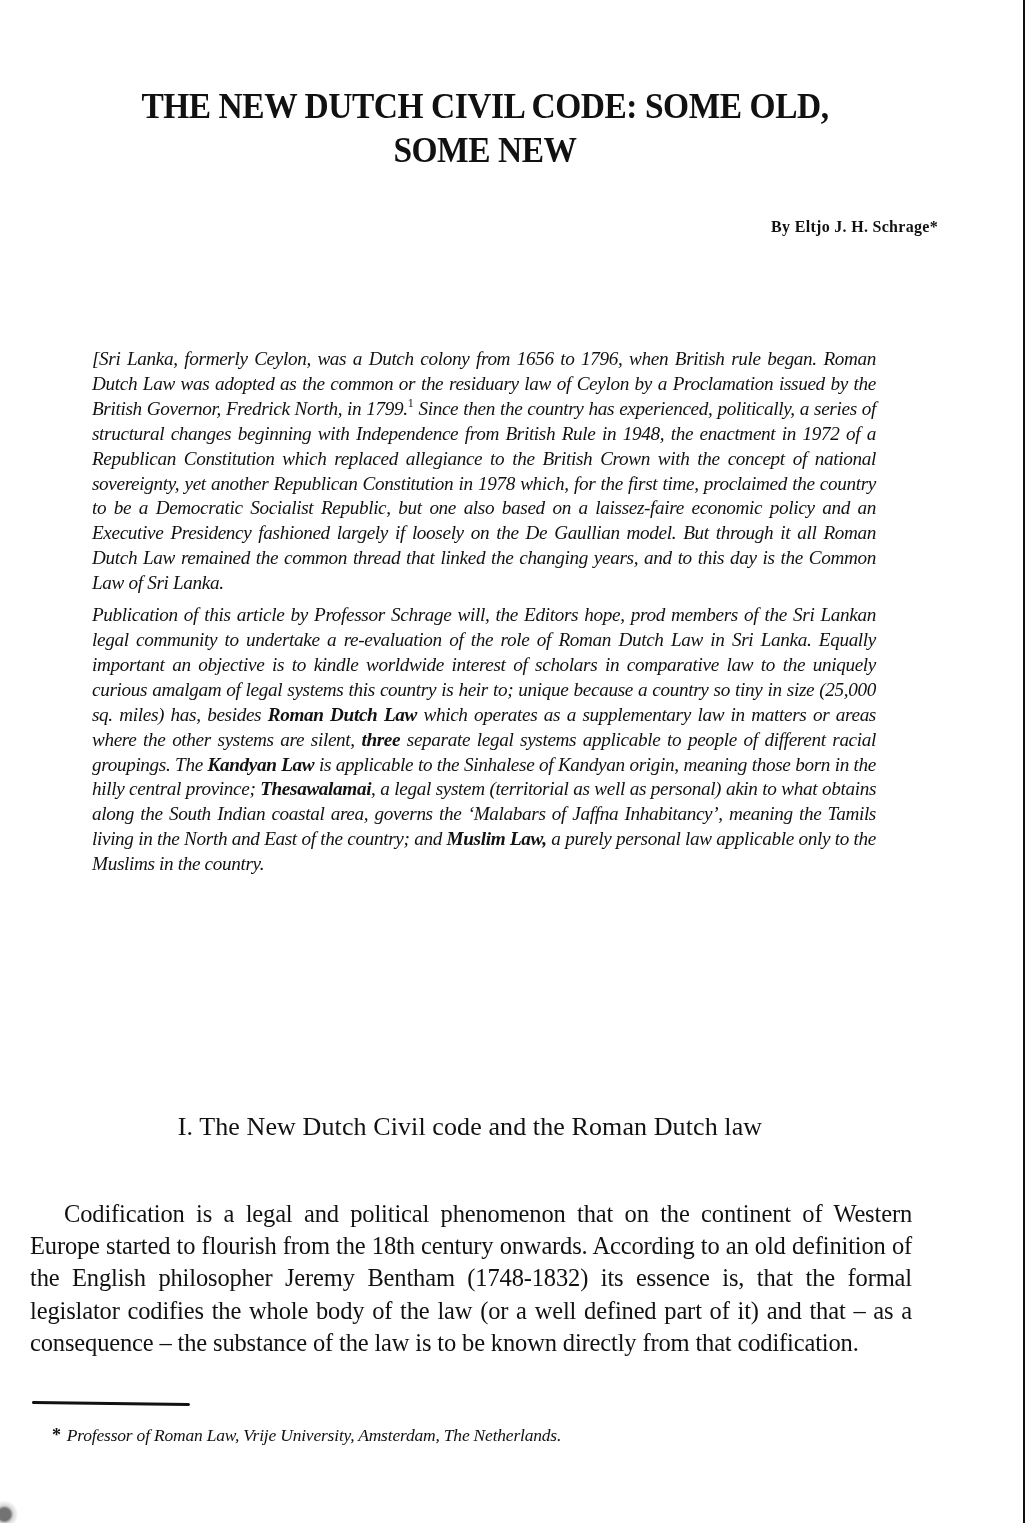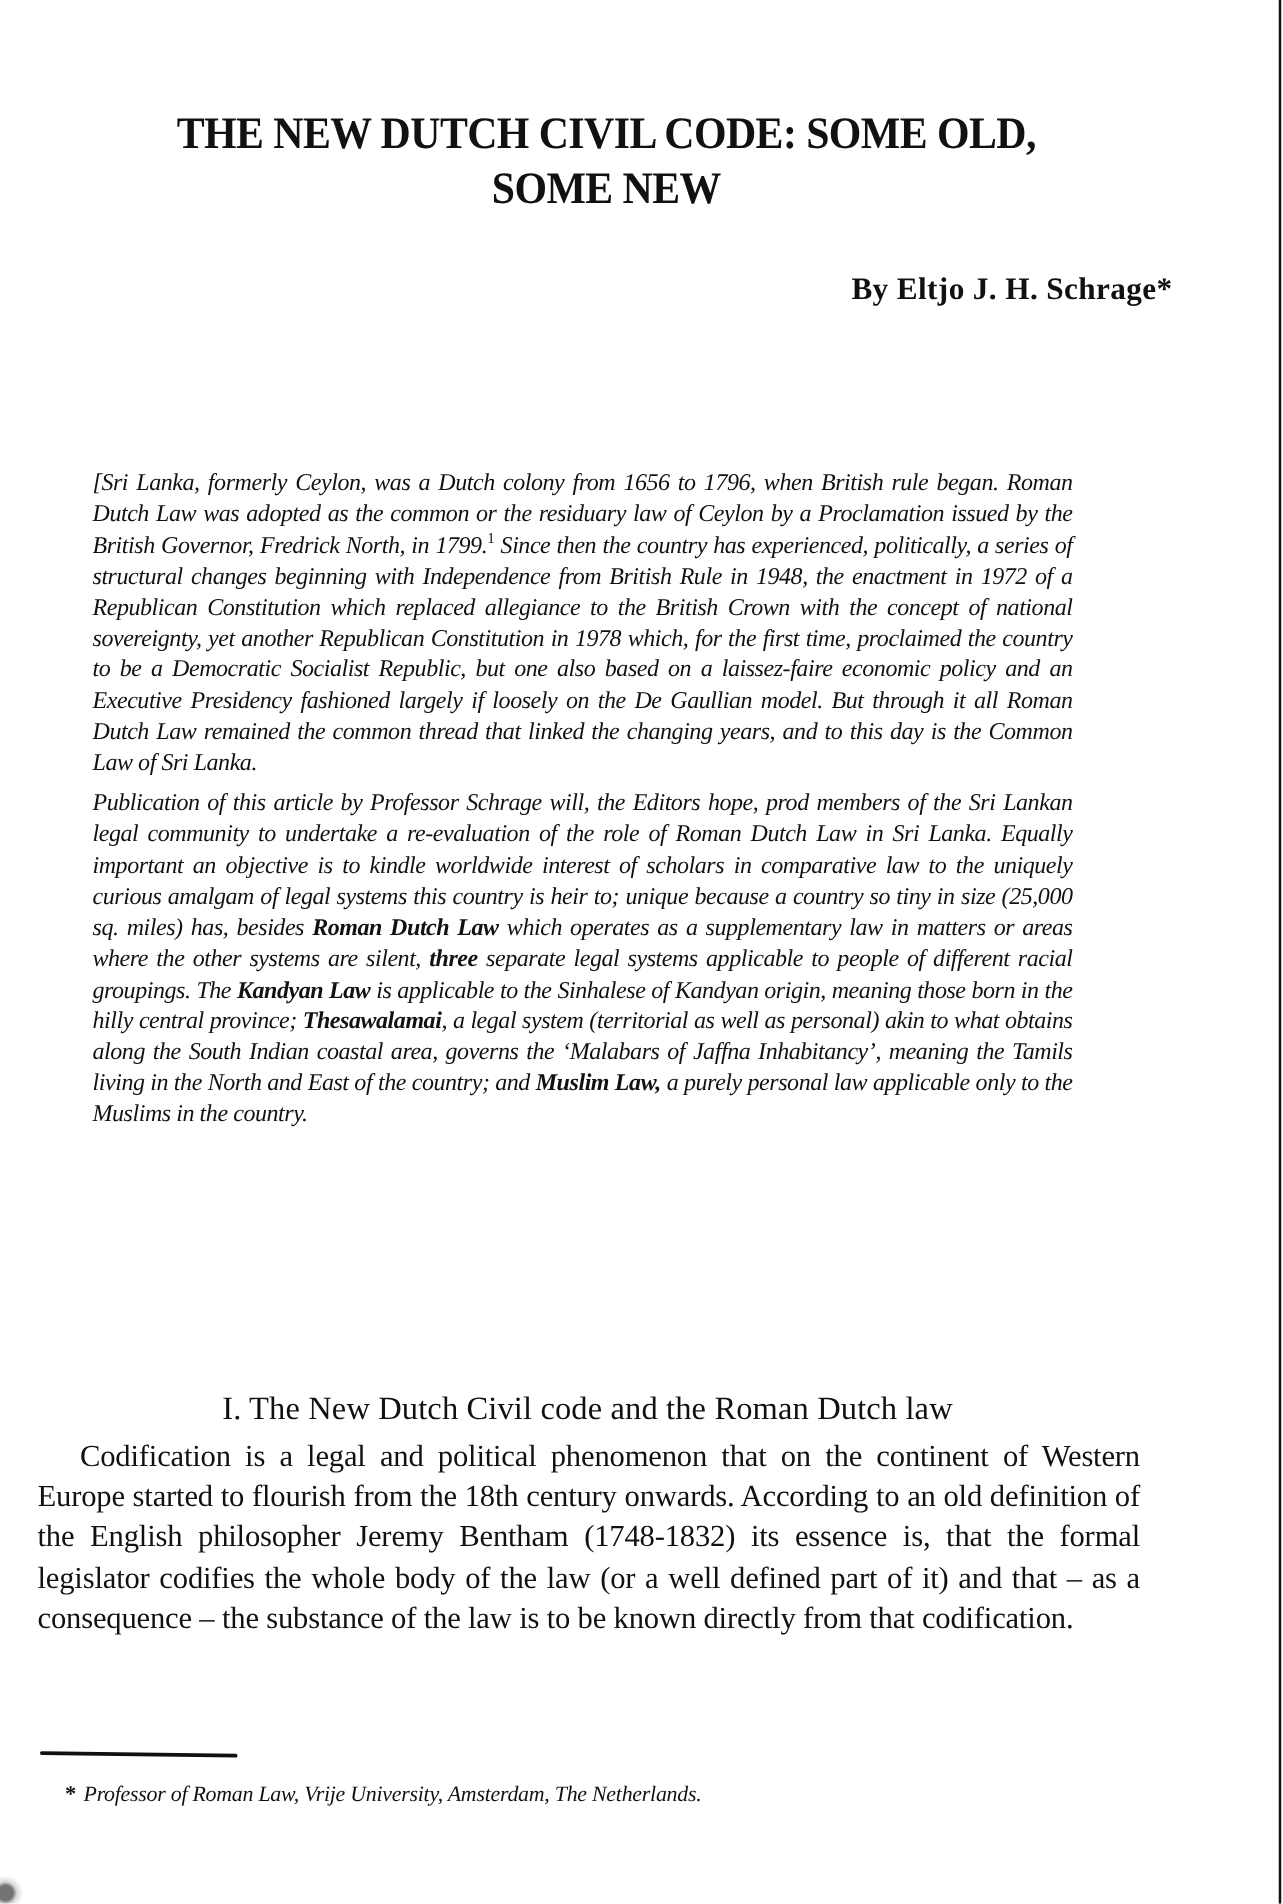--- a/index.html
+++ b/index.html
@@ -10,42 +10,42 @@
     .right-border {
       position: absolute; left: 1023px; top: 0; width: 2px; height: 1523px; background: #111;
     }
     .title {
       position: absolute; left: 60px; width: 850px; top: 60px;
       text-align: center; font-weight: bold; font-size: 36px; line-height: 44px;
       letter-spacing: -0.5px; transform: scaleX(0.93); transform-origin: center top;
     }
     .author {
       position: absolute; top: 218px; right: 88px;
-      font-weight: bold; font-size: 25px; letter-spacing: 0.3px;
+      font-weight: bold; font-size: 16px; letter-spacing: 0.3px;
     }
     .editorial {
-      position: absolute; left: 74px; width: 784px; top: 347px;
+      position: absolute; left: 92px; width: 784px; top: 347px;
       font-style: italic; font-size: 19.2px; line-height: 24.9px;
-      text-align: justify; letter-spacing: -0.35px; margin-top: 28px;
+      text-align: justify; letter-spacing: -0.35px;
     }
     .editorial p { margin: 0 0 7px 0; }
     .editorial b { font-weight: bold; font-style: italic; }
     .editorial .up { font-style: normal; }
     .editorial sup { font-size: 12px; font-style: normal; vertical-align: 8px; line-height: 0; }
     .ed-note { margin-top: 2px; }
     .section-heading {
       position: absolute; left: 0; width: 940px; top: 1090px;
       text-align: center; font-size: 26px; font-weight: normal; letter-spacing: 0.1px;
     }
     .body-text {
       position: absolute; left: 30px; width: 882px; top: 1150px;
       font-size: 24.5px; line-height: 32.2px; text-align: justify; letter-spacing: -0.15px;
     }
     .body-text p { margin: 0 0 10px 0; text-indent: 34px; }
-    .body-text p.first { text-indent: 34px; }
+    .body-text p.first { text-indent: 34px; margin-top: 48px; }
     .fn-rule {
       position: absolute; left: 32px; top: 1402px; width: 158px; height: 3px;
       background: #111; transform: rotate(0.8deg); border-radius: 2px;
     }
     .footnote {
       position: absolute; left: 52px; top: 1425px;
       font-size: 17.5px; font-style: italic; letter-spacing: -0.2px;
     }
     .footnote .star { font-style: normal; font-weight: bold; margin-right: 6px; font-size: 18px; }
     .speckle {

